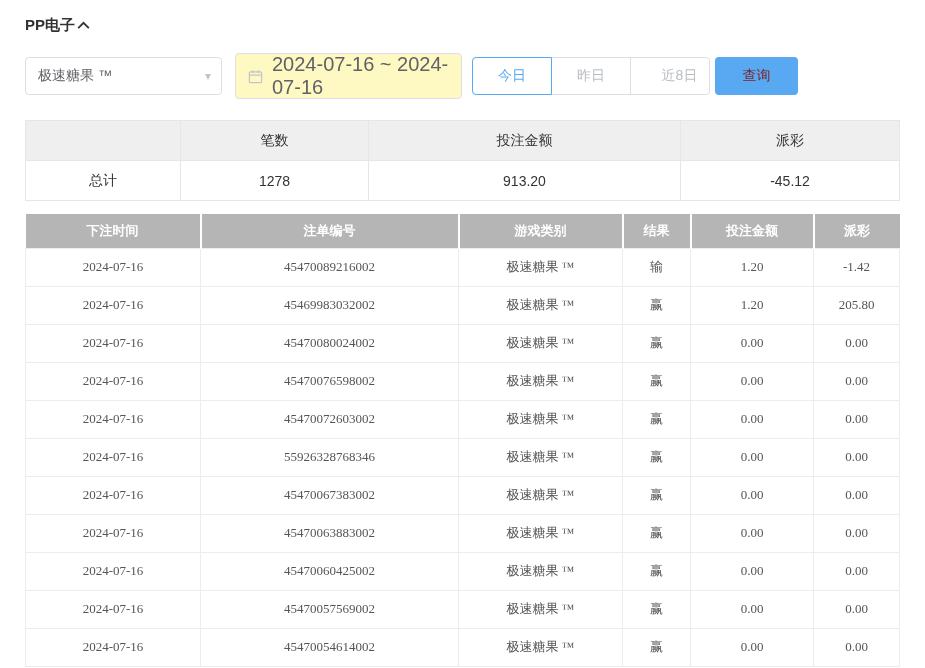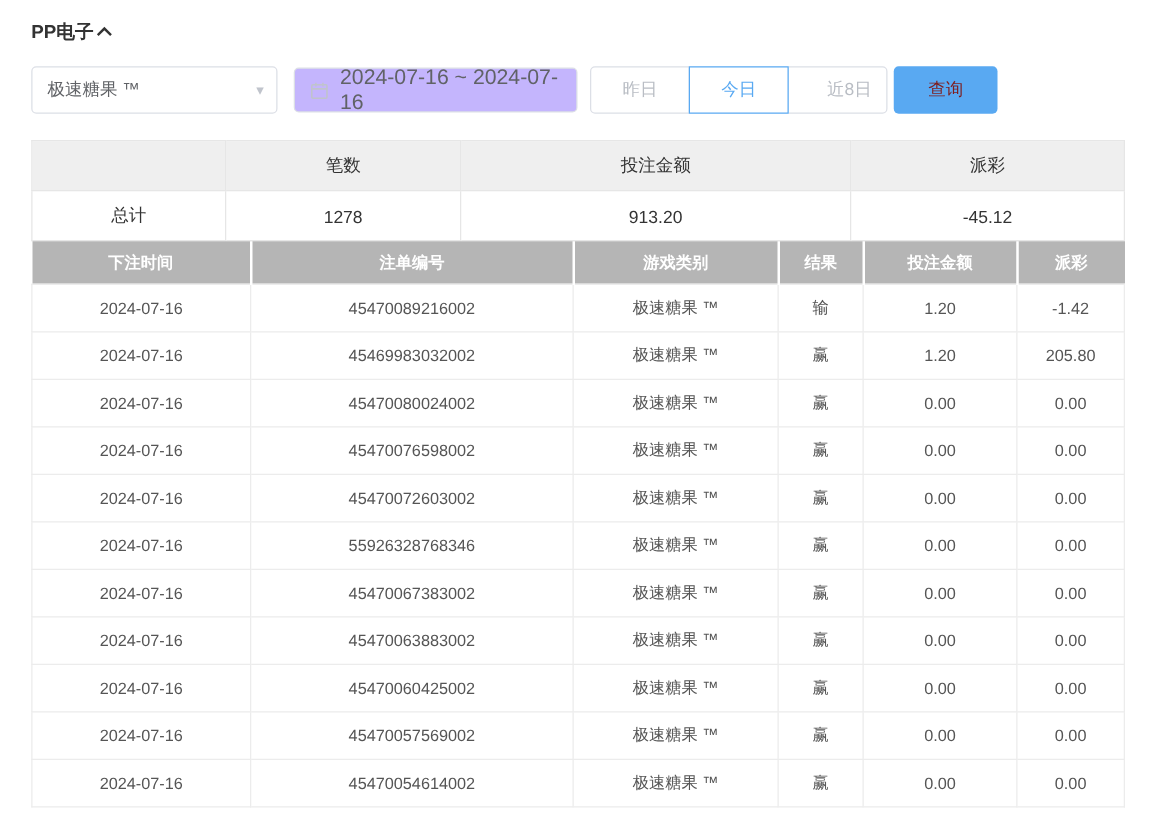--- a/index.html
+++ b/index.html
@@ -16,23 +16,23 @@
   .collapse-btn { cursor: pointer; display: inline-flex; align-items: center; }
 
   .filters { display: flex; align-items: center; margin-top: 15px; }
   .select {
     width: 197px; height: 38px; border: 1px solid #dcdfe6; border-radius: 4px;
     display: flex; align-items: center; justify-content: space-between;
     padding: 0 10px 0 12px; font-size: 14px; color: #606266; cursor: pointer; background: #fff;
   }
   .caret { color: #c0c4cc; font-size: 12px; }
   .date-input {
-    width: 227px; height: 36px; border: 1px solid #dcdfe6; border-radius: 4px;
+    width: 227px; height: 46px; border: 1px solid #dcdfe6; border-radius: 4px;
     display: flex; align-items: center; gap: 9px; padding: 0 12px;
-    margin-left: 13px; font-size: 17px; color: #606266; cursor: pointer; background: #c4b5fd;
+    margin-left: 13px; font-size: 20px; color: #606266; cursor: pointer; background: #fef9c3;
   }
   .btn-group { display: flex; margin-left: 10px; }
   .qbtn {
     width: 80px; height: 38px; background: #fff; border: 1px solid #dcdfe6;
     font-size: 14px; color: #b9bdc4; cursor: pointer; position: relative; margin-left: -1px;
     font-family: inherit;
   }
   .qbtn:first-child { margin-left: 0; border-radius: 4px 0 0 4px; }
   .qbtn:last-child { border-radius: 0 4px 4px 0; padding-left: 19px; }
   .qbtn.active { color: var(--accent); border-color: var(--accent); z-index: 1; }
@@ -46,21 +46,21 @@
 
   .summary-table { margin-top: 21px; font-size: 14px; }
   .summary-table th {
     background: #efefef; height: 40px; font-weight: normal; color: #333;
     border: 1px solid #e6e6e6; text-align: center;
   }
   .summary-table td {
     height: 40px; text-align: center; border: 1px solid #e6e6e6; background: #fff; color: #333;
   }
 
-  .bet-table { font-size: 13px; }
+  .bet-table { margin-top: 13px; font-size: 13px; font-family: Liberation Serif, serif; }
   .bet-table th {
     background: #b5b5b5; color: #fff; height: 34px; font-weight: bold;
     text-align: center; border-right: 2px solid #fff;
   }
   .bet-table th:last-child { border-right: none; }
   .bet-table td {
     height: 38px; text-align: center; border: 1px solid #ececec;
     background: #fff; color: #555;
   }
   .neg { color: var(--neg); }
@@ -91,22 +91,22 @@
           <rect x="1.5" y="3" width="13" height="11.5" rx="1"></rect>
           <line x1="1.5" y1="6.5" x2="14.5" y2="6.5"></line>
           <line x1="5" y1="1.2" x2="5" y2="4.5"></line>
           <line x1="11" y1="1.2" x2="11" y2="4.5"></line>
         </svg>
       </span>
       <span>2024-07-16 ~ 2024-07-16</span>
     </div>
 
     <div class="btn-group">
+      <button class="qbtn active">今日</button>
       <button class="qbtn">昨日</button>
-      <button class="qbtn active">今日</button>
       <button class="qbtn">近8日</button>
     </div>
 
     <button class="search-btn">查询</button>
   </div>
 
   <table class="summary-table">
     <colgroup>
       <col style="width:155px">
         <col style="width:188px">

